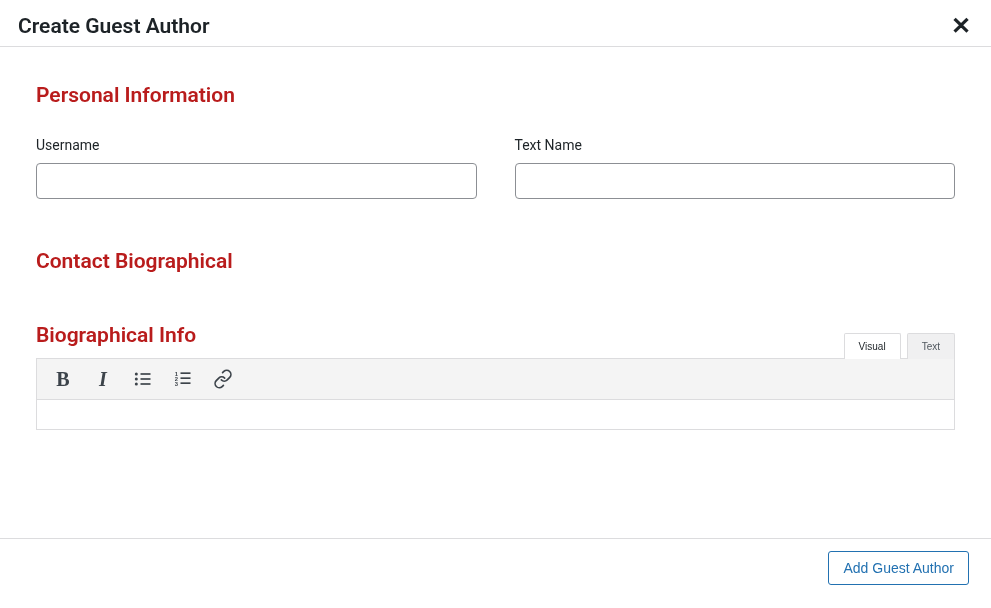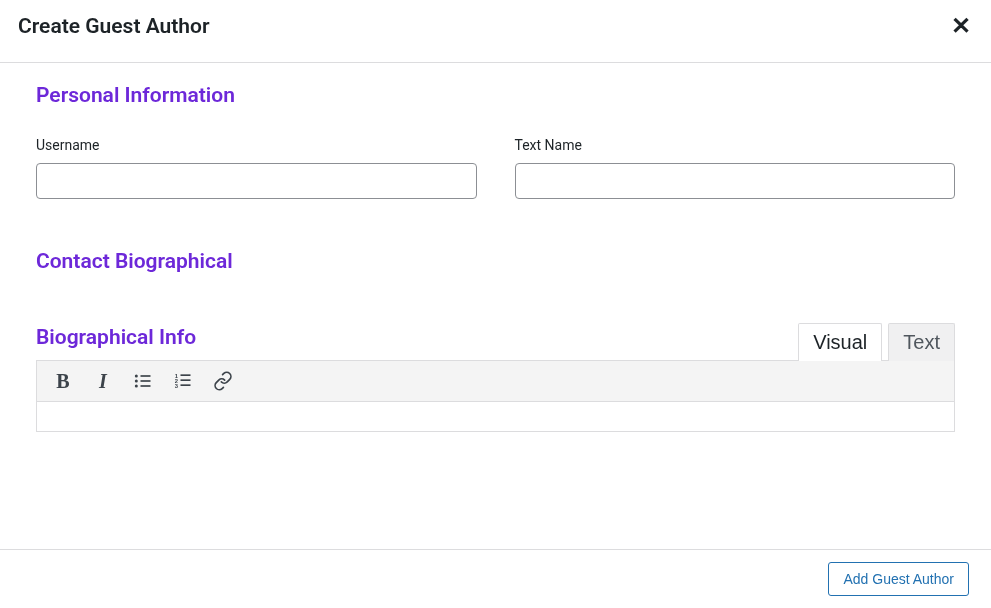--- a/index.html
+++ b/index.html
@@ -12,21 +12,21 @@
       background: #fff;
       width: 991px;
       height: 608px;
       overflow: hidden;
       position: relative;
     }
     .modal-header {
       display: flex;
       justify-content: space-between;
       align-items: center;
-      padding: 14px 20px 24px 18px;
+      padding: 14px 20px 8px 18px;
       border-bottom: 1px solid #dcdcde;
     }
     .modal-title {
       font-size: 21px;
       font-weight: 600;
       color: #1d2327;
     }
     .close-btn {
       font-size: 24px;
       font-weight: 900;
@@ -52,21 +52,21 @@
     }
     .scroll-area::-webkit-scrollbar-thumb {
       background: #c1c1c1;
     }
     .content {
       padding: 30px 36px 60px 36px;
     }
     .section-title {
       font-size: 21px;
       font-weight: 600;
-      color: #6d28d9;
+      color: #b91c1c;
       margin-bottom: 30px;
     }
     .section {
       margin-bottom: 50px;
     }
     .row-3 {
       display: flex;
       gap: 38px;
       justify-content: center;
     }
@@ -99,21 +99,21 @@
       display: flex;
       justify-content: space-between;
       align-items: flex-end;
     }
     .editor-tabs {
       display: flex;
       gap: 6px;
     }
     .editor-tab {
       padding: 7px 14px;
-      font-size: 20px;
+      font-size: 10px;
       border: 1px solid #dcdcde;
       background: #f0f0f1;
       color: #50575e;
       cursor: pointer;
       border-bottom: none;
       border-radius: 2px 2px 0 0;
     }
     .editor-tab.active {
       background: #fff;
       color: #1d2327;
@@ -154,21 +154,21 @@
       font-weight: 600;
     }
     .editor-body {
       border: 1px solid #dcdcde;
       border-top: none;
       min-height: 30px;
       background: #fff;
     }
     .modal-footer {
       position: absolute;
-      bottom: 1px;
+      bottom: 12px;
       left: 0;
       right: 0;
       height: 58px;
       border-top: 1px solid #dcdcde;
       background: #fff;
       display: flex;
       justify-content: flex-end;
       align-items: center;
       padding: 0 22px;
     }

